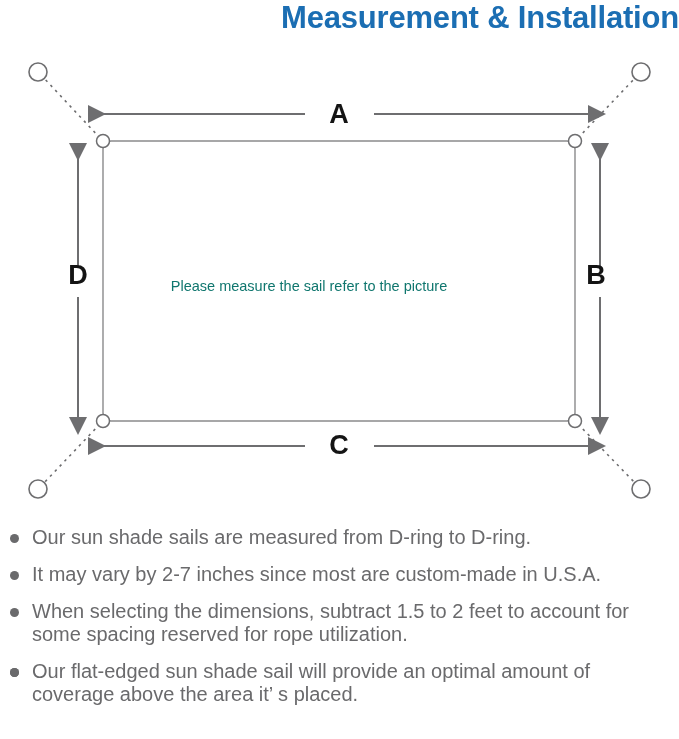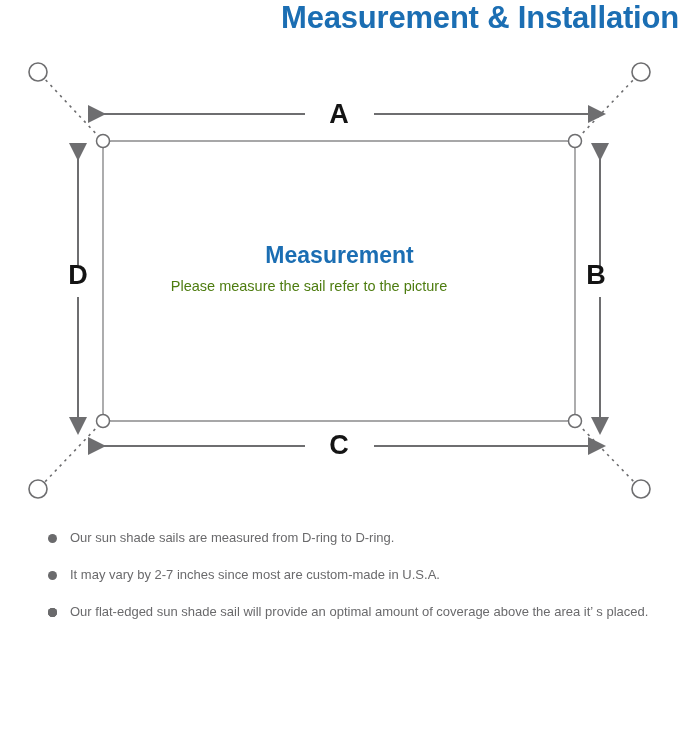--- a/index.html
+++ b/index.html
@@ -60,21 +60,21 @@
     line-height: 28px;
     white-space: nowrap;
   }
   .center-sub {
     position: absolute;
     left: 0;
     top: 231px;
     width: 618px;
     text-align: center;
     font-size: 14.5px;
-    color: #4d7c0f;
+    color: #0f766e;
     line-height: 20px;
     white-space: nowrap;
   }
 
   .dim-label {
     position: absolute;
     font-size: 27px;
     font-weight: bold;
     color: #141414;
     line-height: 30px;
@@ -90,25 +90,24 @@
   .notes {
     position: absolute;
     top: 526px;
     left: 0;
     width: 679px;
   }
   .note {
     position: relative;
     padding-left: 32px;
     padding-right: 4px;
-    font-size: 13px;
+    font-size: 20px;
     line-height: 23px;
     color: #6a6a6c;
     margin-bottom: 14px;
-    margin-left: 38px;
   }
   .note .dot {
     position: absolute;
     left: 10px;
     top: 8px;
     width: 9px;
     height: 9px;
     border-radius: 50%;
     background: #6a6a6c;
   }
@@ -155,40 +154,40 @@
       <line x1="305" y1="401" x2="90" y2="401" stroke="#6e6e70" stroke-width="2" marker-end="url(#arrL)"></line>
       <line x1="374" y1="401" x2="590" y2="401" stroke="#6e6e70" stroke-width="2" marker-end="url(#arrR)"></line>
 
       <line x1="78" y1="222" x2="78" y2="100" stroke="#6e6e70" stroke-width="2" marker-end="url(#arrL)"></line>
       <line x1="78" y1="252" x2="78" y2="374" stroke="#6e6e70" stroke-width="2" marker-end="url(#arrR)"></line>
 
       <line x1="600" y1="222" x2="600" y2="100" stroke="#6e6e70" stroke-width="2" marker-end="url(#arrL)"></line>
       <line x1="600" y1="252" x2="600" y2="374" stroke="#6e6e70" stroke-width="2" marker-end="url(#arrR)"></line>
     </svg>
 
-    <div class="center-title">Measurement</div>
     <div class="center-sub">Please measure the sail refer to the picture</div>
 
     <div class="dim-label dim-a">A</div>
     <div class="dim-label dim-b">B</div>
     <div class="dim-label dim-c">C</div>
     <div class="dim-label dim-d">D</div>
   </div>
 
   <div class="notes">
     <div class="note">
       <span class="dot"></span>
       <span>Our sun shade sails are measured from D-ring to D-ring.</span>
     </div>
     <div class="note">
       <span class="dot"></span>
       <span>It may vary by 2-7 inches since most are custom-made in U.S.A.</span>
     </div>
     <div class="note">
       <span class="dot"></span>
+      <span>When selecting the dimensions, subtract 1.5 to 2 feet to account for some spacing reserved for rope utilization.</span>
     </div>
     <div class="note">
       <span class="dot"></span>
     </div>
     <div class="note">
       <span class="dot"></span>
       <span>Our flat-edged sun shade sail will provide an optimal amount of coverage above the area it’ s placed.</span>
     </div>
   </div>
 

